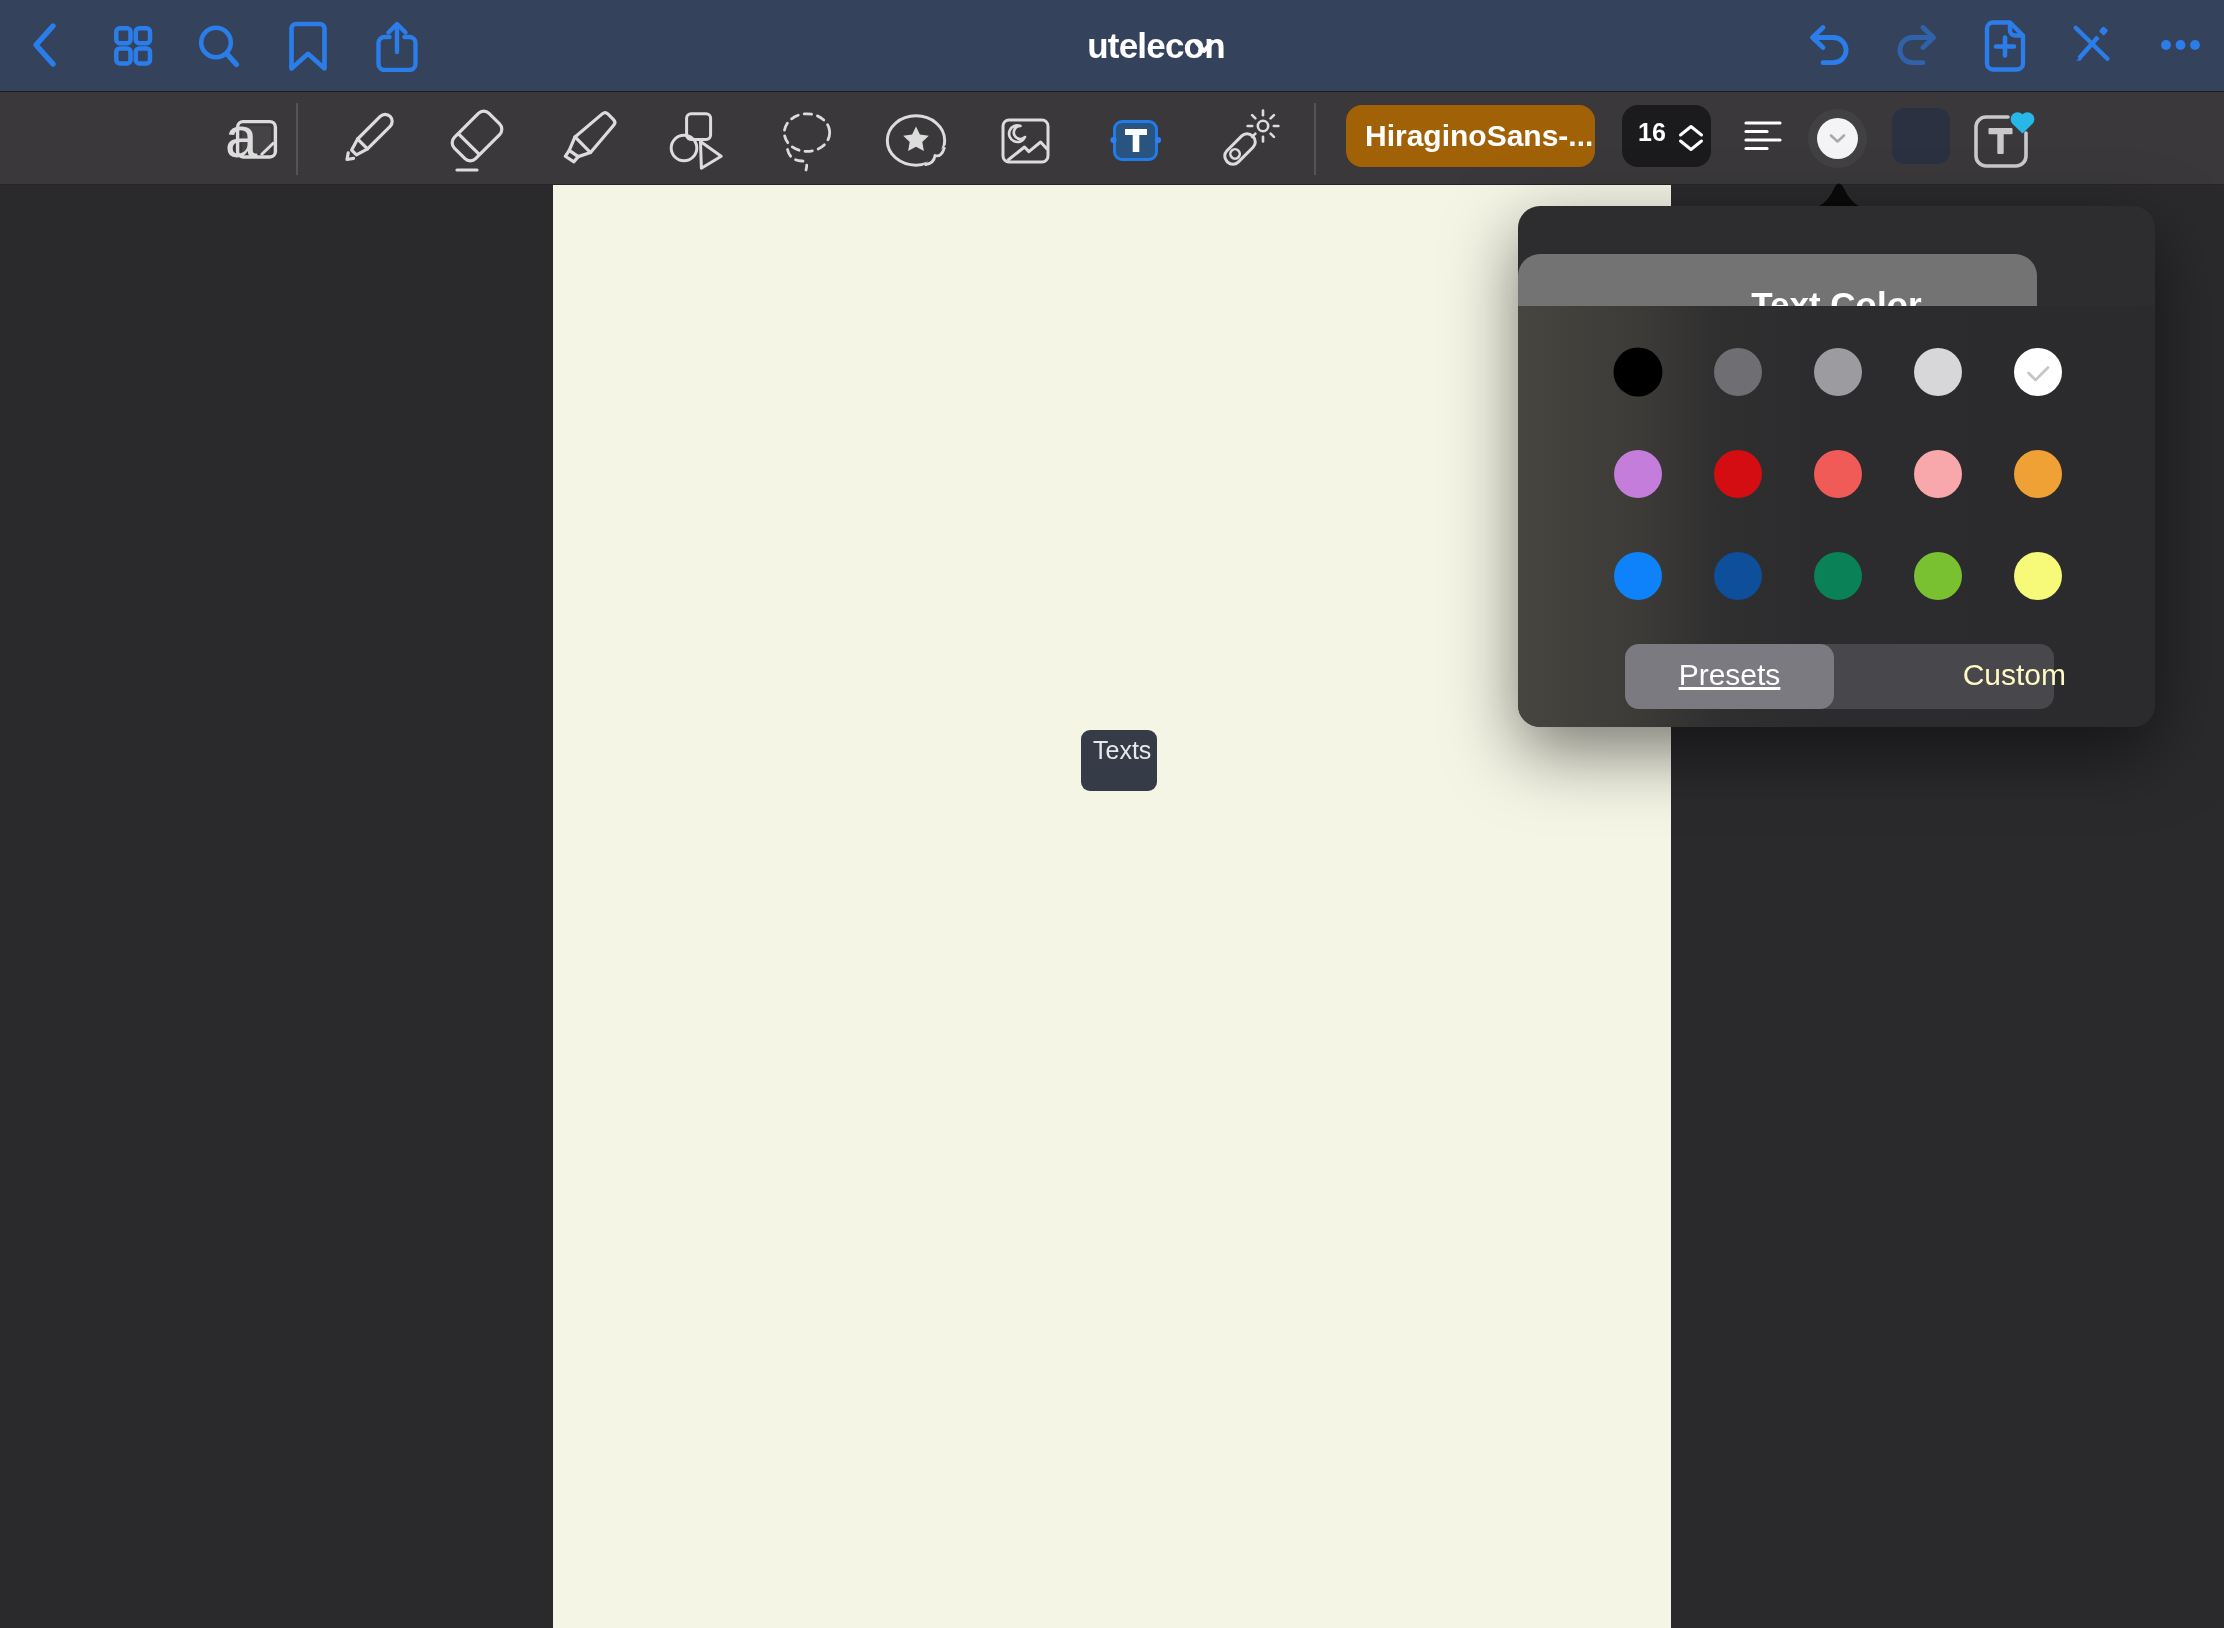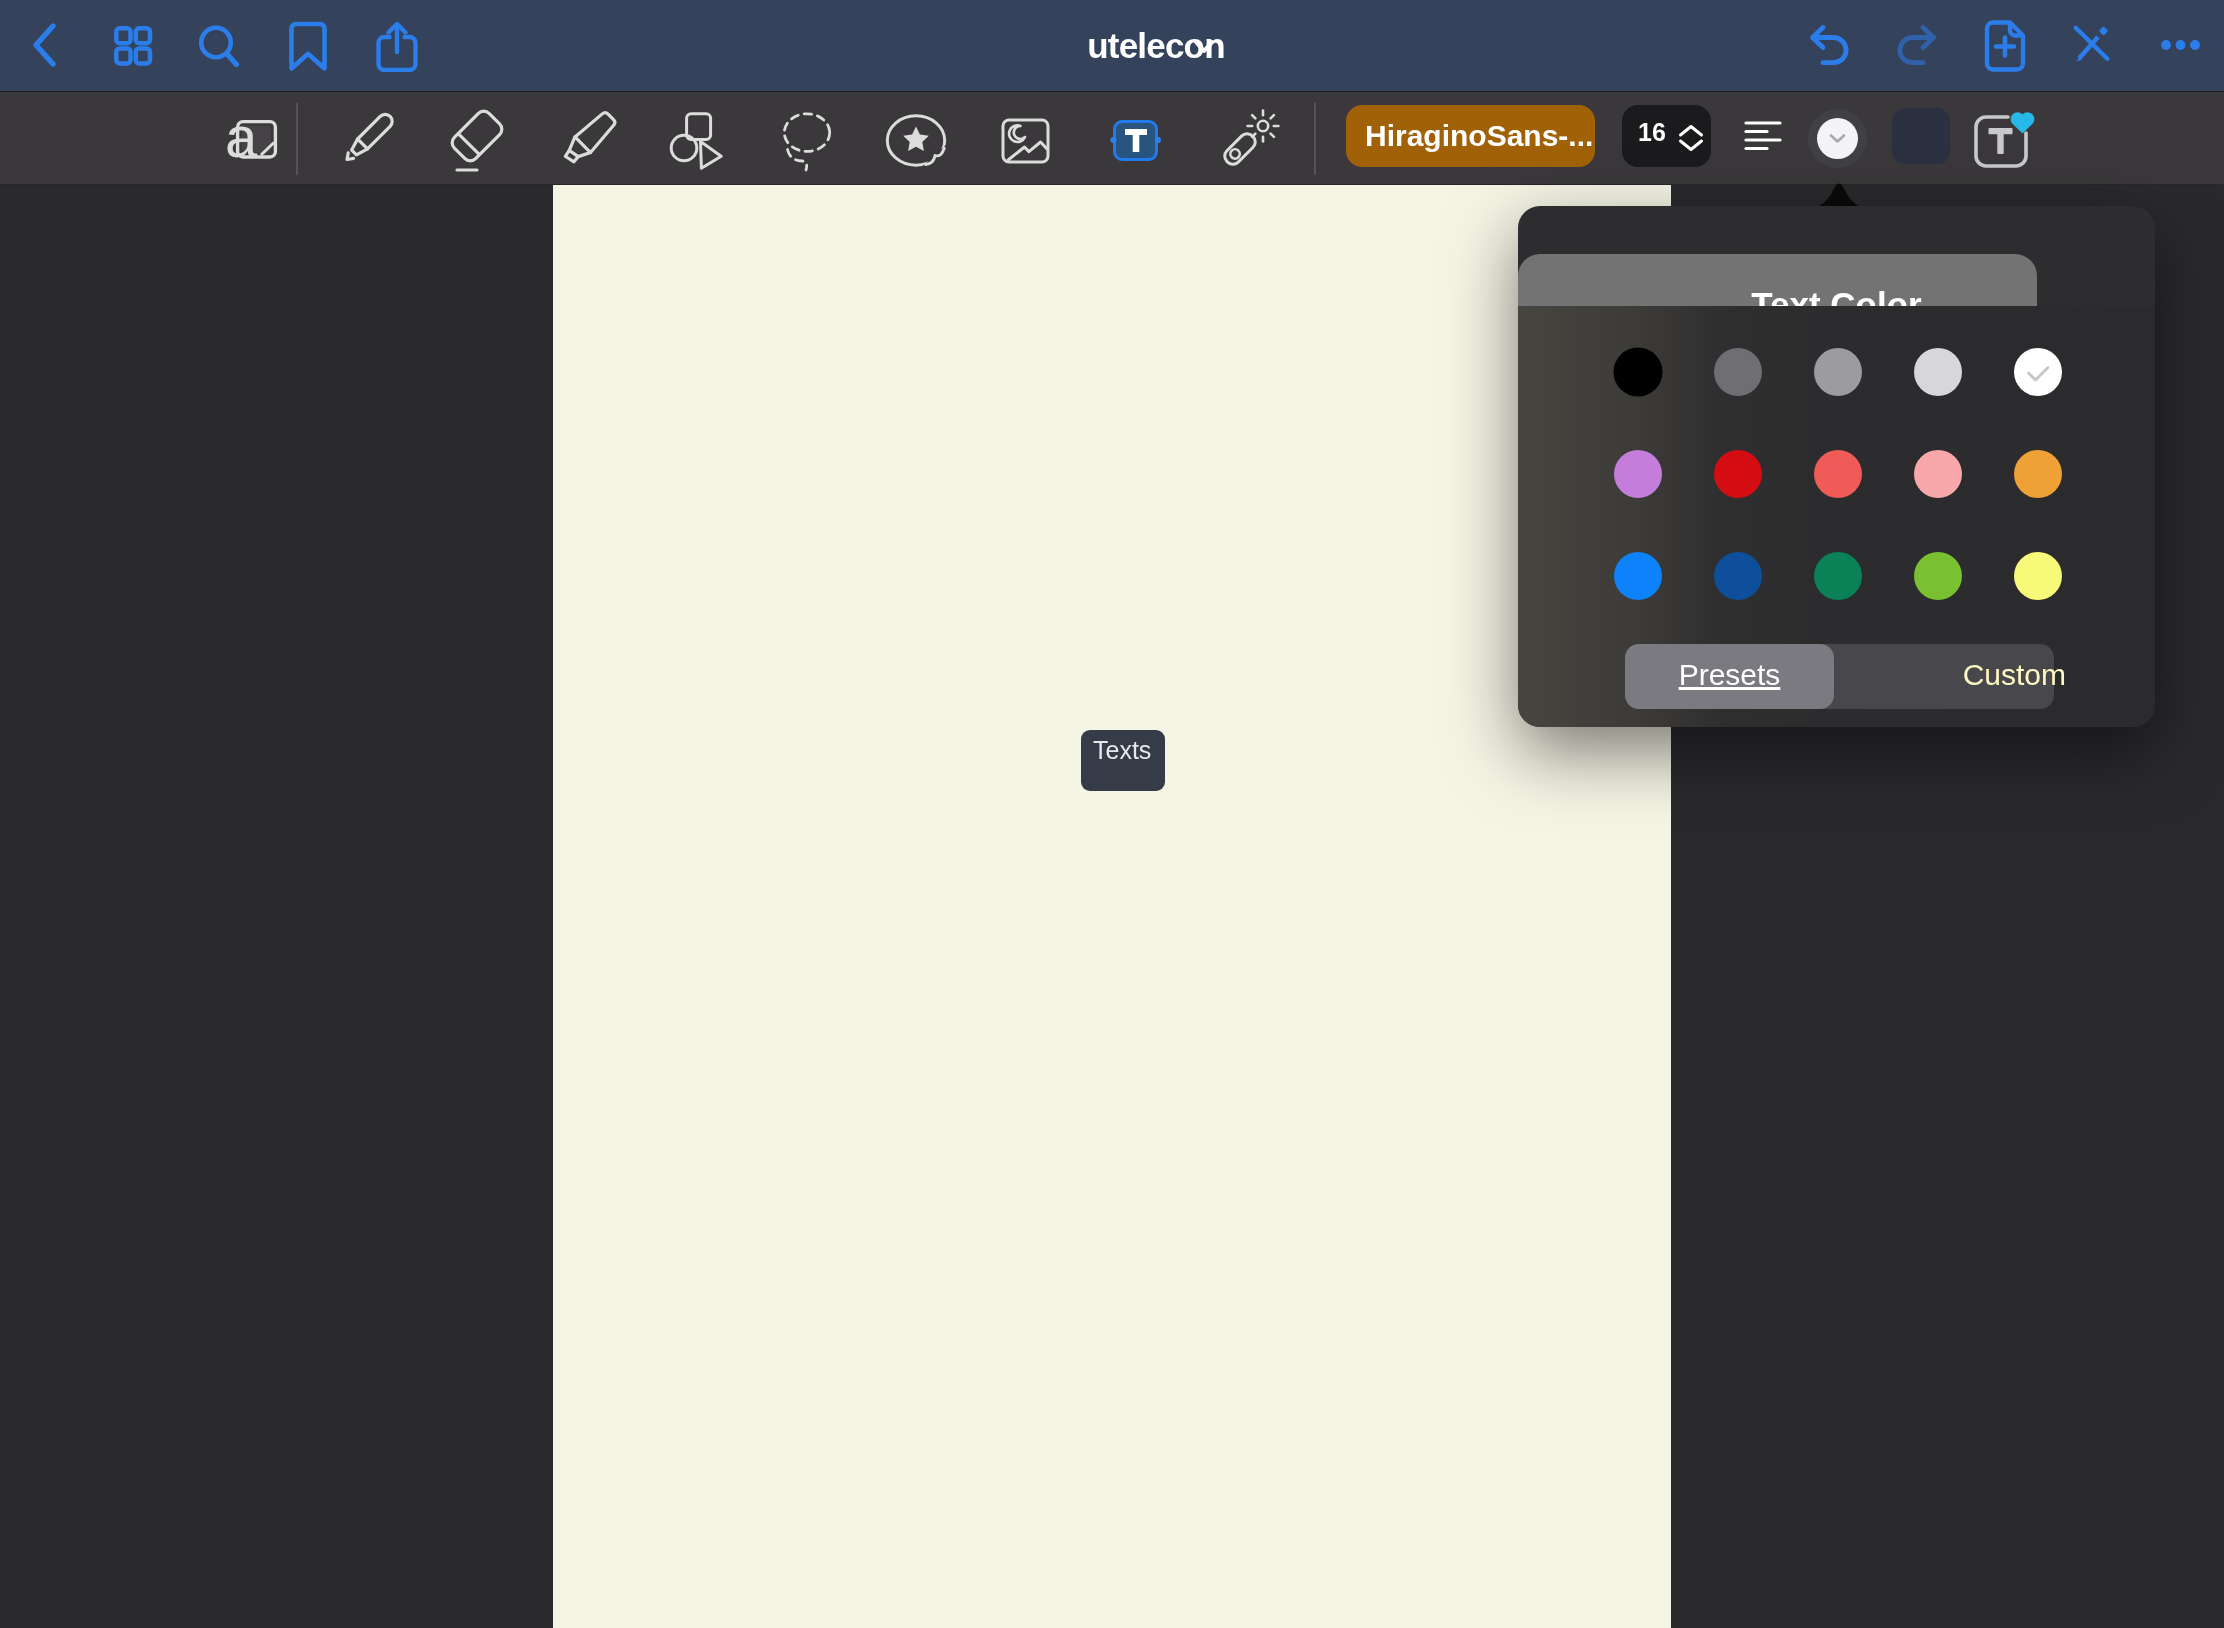--- a/index.html
+++ b/index.html
@@ -8,21 +8,21 @@
   .abs{position:absolute}
   svg{display:block}
 </style>
 </head>
 <body>
 
 <div class="abs" style="left:0;top:185px;width:553px;height:1443px;background:#2a292c;"></div>
 <div class="abs" style="left:553px;top:185px;width:1118px;height:1443px;background:#f5f5e6;"></div>
 <div class="abs" style="left:1671px;top:185px;width:553px;height:1443px;background:#2a292c;"></div>
 
-<div class="abs" style="left:1081px;top:730px;width:84px;height:61px;background:#353c48;border-radius:9px;">
+<div class="abs" style="left:1081px;top:730px;width:76px;height:61px;background:#353c48;border-radius:9px;">
   <div style="position:absolute;left:12px;top:6px;font-size:25px;color:#e6e8eb;">Texts</div>
 </div>
 
 <div class="abs" id="topbar" style="left:0;top:0;width:2224px;height:91px;background:#34425c;"></div>
 
 <svg class="abs" style="left:31px;top:22px" width="26" height="46" viewBox="0 0 26 46">
   <path d="M22 4 L5 23 L22 42" fill="none" stroke="#2b7de9" stroke-width="5.4" stroke-linecap="round" stroke-linejoin="round"></path>
 </svg>
 <svg class="abs" style="left:114px;top:26px" width="40" height="40" viewBox="0 0 40 40">
   <g fill="none" stroke="#2b7de9" stroke-width="4.5" stroke-linejoin="round">

